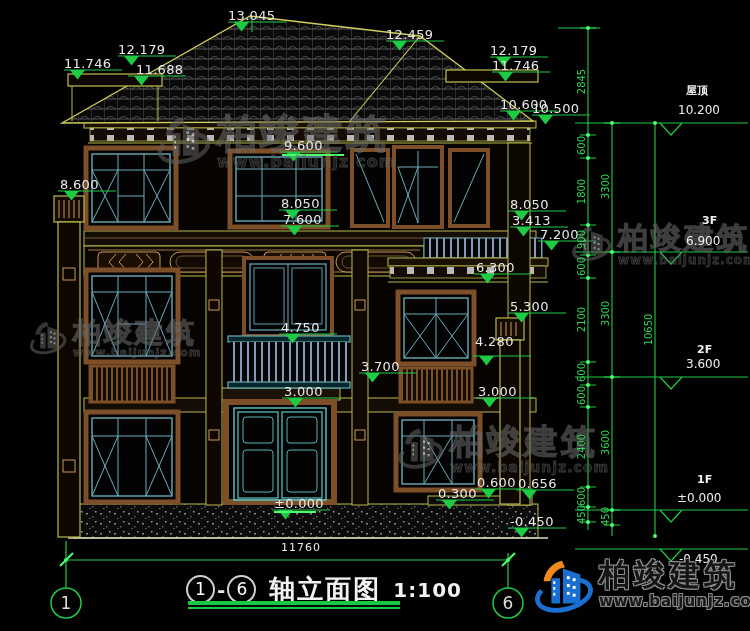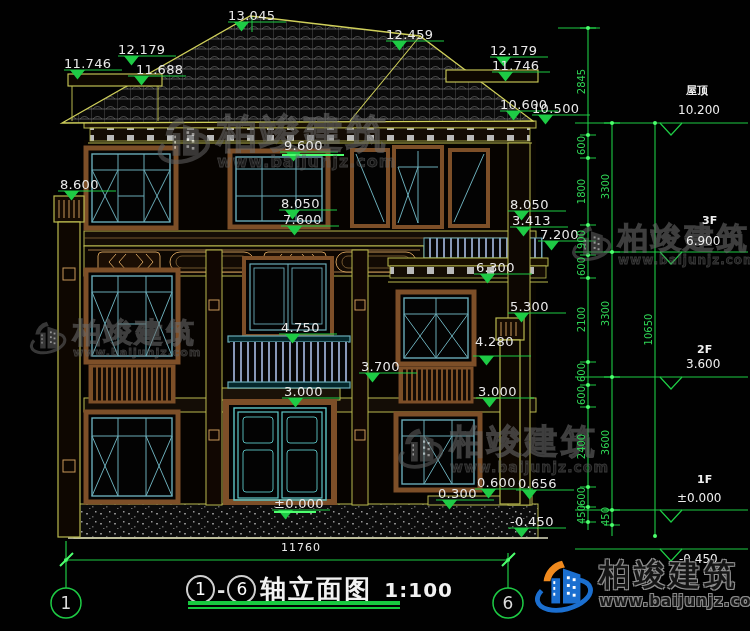--- a/index.html
+++ b/index.html
@@ -23,21 +23,21 @@
   .wm-cn{font-weight:900;color:rgba(120,120,120,.35);-webkit-text-stroke:1.2px #6a6a6a;
          letter-spacing:3px;}
   .wm-url{font-weight:700;color:rgba(110,110,110,.4);-webkit-text-stroke:.8px #646464;
           letter-spacing:1px;}
   
   .title-block{position:absolute;left:186px;top:572px;display:flex;align-items:center;
                color:#f2f2f2;}
   .tb-circle{display:inline-block;width:25px;height:25px;border:2px solid #cfcfcf;
              border-radius:50%;font-size:17px;line-height:25px;text-align:center;color:#fff;}
   .tb-dash{font-size:20px;margin:0 2px;font-weight:bold;color:#e5e5e5;}
-  .tb-title{font-size:26px;font-weight:bold;letter-spacing:2px;margin-left:4px;}
+  .tb-title{font-size:26px;font-weight:bold;letter-spacing:2px;margin-left:13px;}
   .tb-scale{font-size:20px;font-weight:bold;margin-left:12px;letter-spacing:1px;}
   .tb-line1{position:absolute;left:188px;top:601px;width:212px;height:4px;background:#17c93f;}
   .tb-line2{position:absolute;left:188px;top:607px;width:212px;height:2px;background:#17c93f;}
   
   .footer-logo{position:absolute;left:532px;top:555px;display:flex;align-items:flex-start;gap:5px;}
   .fl-txt{display:flex;flex-direction:column;line-height:1.02;margin-top:4px;}
   .fl-cn{font-size:31px;font-weight:900;letter-spacing:4px;color:#151515;
          text-shadow:1px 1px 0 #909090,-1px -1px 0 #909090,1px -1px 0 #909090,-1px 1px 0 #909090;}
   .fl-url{font-size:15px;font-weight:800;letter-spacing:1px;color:#181818;margin-top:3px;
          text-shadow:1px 1px 0 #8a8a8a,-1px -1px 0 #8a8a8a,1px -1px 0 #8a8a8a,-1px 1px 0 #8a8a8a;}

